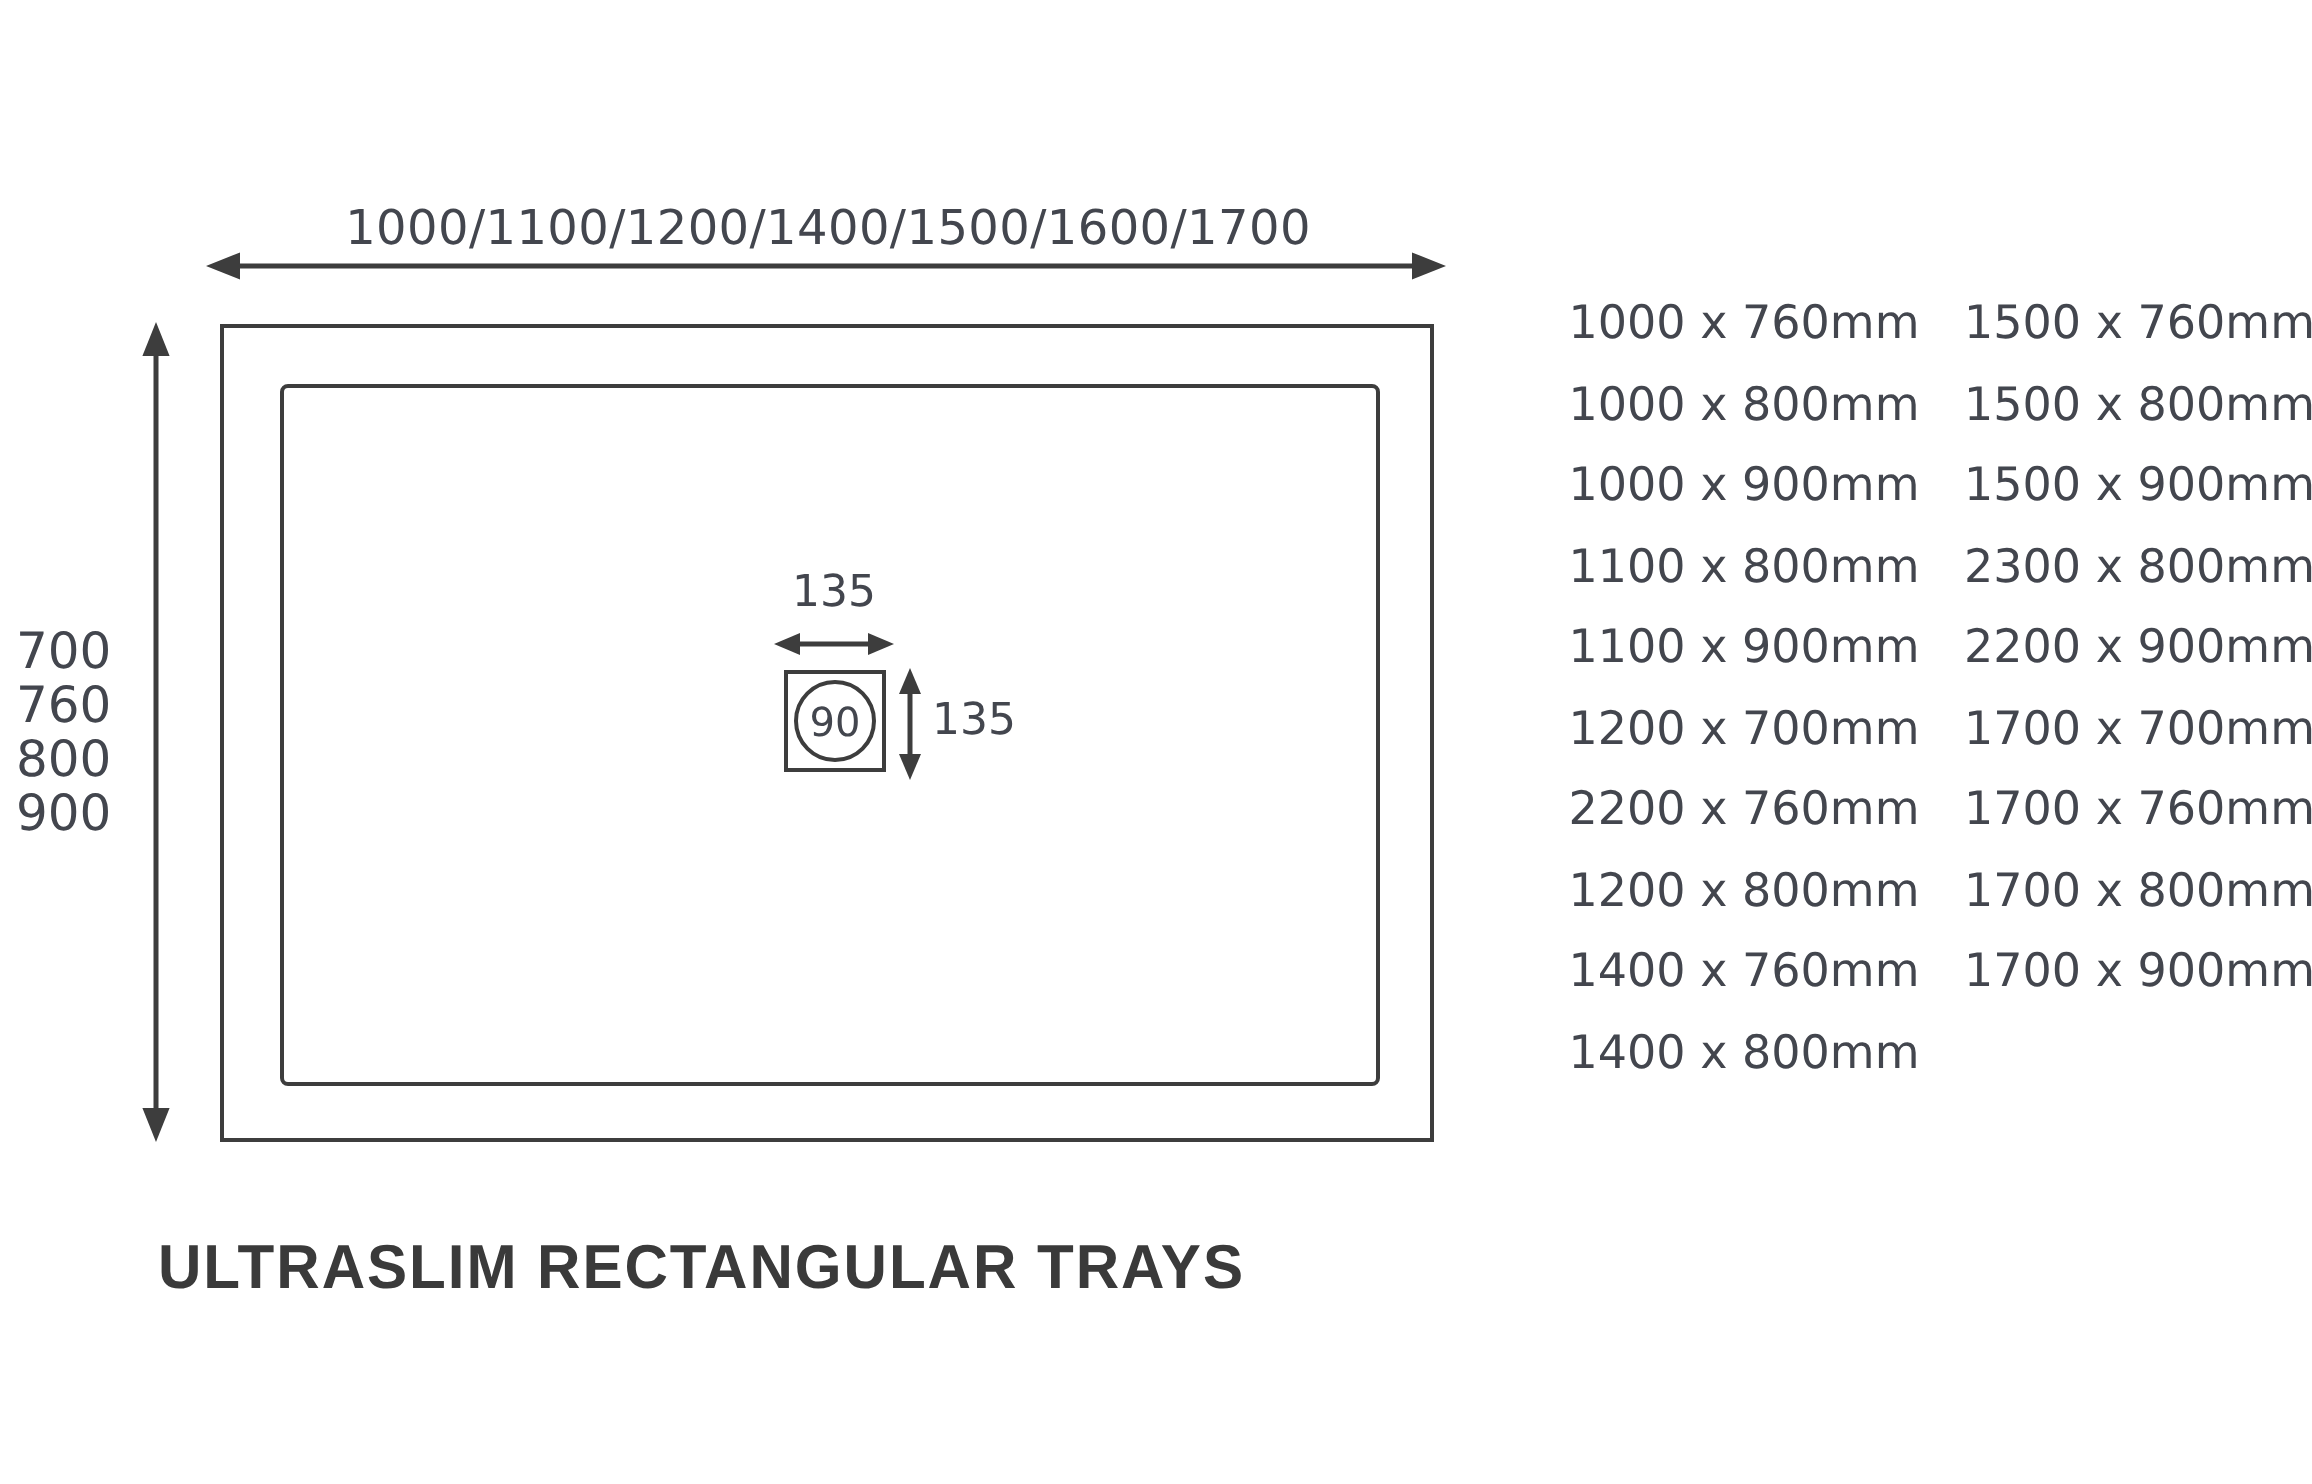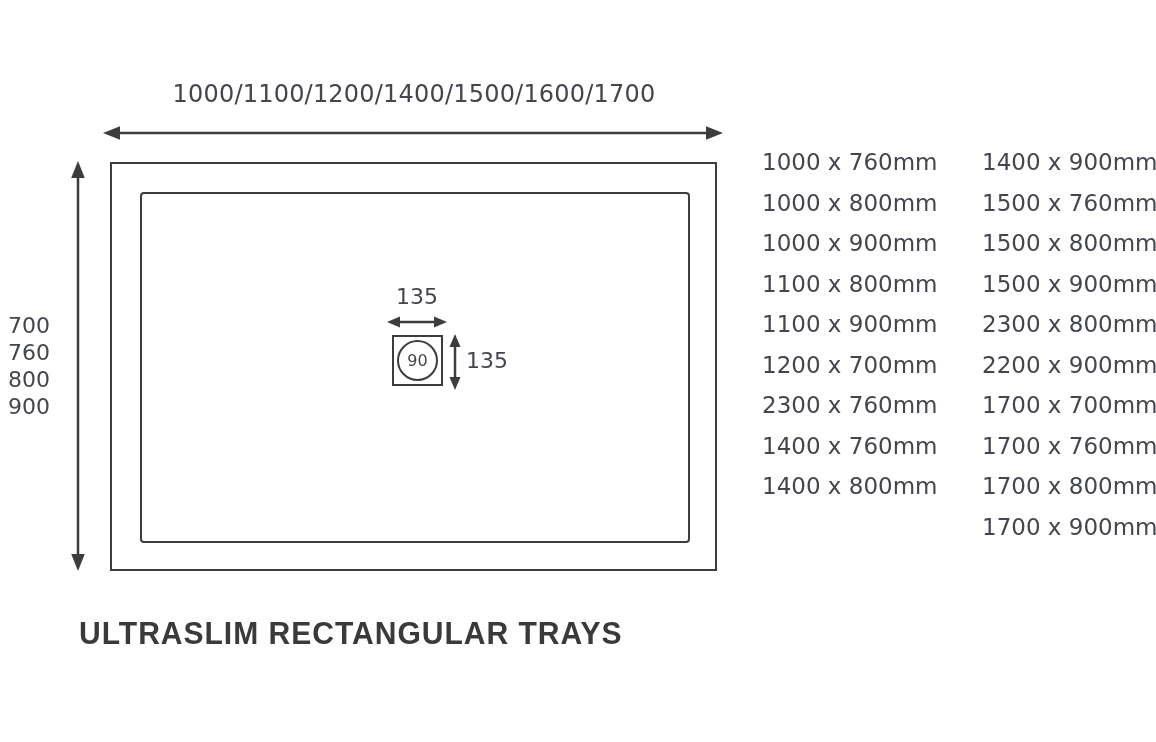--- a/index.html
+++ b/index.html
@@ -13,28 +13,28 @@
     position:relative;
     width:1156px;height:742px;
     background:var(--bg);
     font-family:"DejaVu Sans","Liberation Sans",sans-serif;
     color:var(--txt);
     overflow:hidden;
   }
   .abs{position:absolute;}
   
   .width-label{
-    left:103px;top:80px;width:622px;
+    left:103px;top:100px;width:622px;
     text-align:center;
     font-size:24px;letter-spacing:0.2px;
   }
   
   .depth-labels{
     left:8px;top:312px;
-    font-size:22px;line-height:27px;
+    font-size:25px;line-height:27px;
   }
   
   .tray-outer{
     left:110px;top:162px;width:603px;height:405px;
     border:2.5px solid var(--line);
     background:#fff;
   }
   .tray-inner{
     left:140px;top:192px;width:546px;height:347px;
     border:2px solid var(--line);
@@ -47,34 +47,35 @@
   }
   .waste-square{
     left:392px;top:335px;width:47px;height:47px;
     border:2px solid var(--line);
     display:flex;align-items:center;justify-content:center;
   }
   .waste-circle{
     width:37px;height:37px;border:2px solid var(--line);
     border-radius:50%;
     display:flex;align-items:center;justify-content:center;
-    font-size:16px;
+    font-size:20px;
   }
   .waste-135-right{
     left:466px;top:348px;
     font-size:22px;
   }
   
   .sizes{
     left:762px;top:142px;
     display:flex;
   }
   .size-col{
     width:220px;
     font-size:23px;
+    text-align:center;
   }
   .size-col + .size-col{margin-left:0px;width:175px;}
   .size-item{
     height:40.5px;line-height:40.5px;
     white-space:nowrap;
   }
   
   .title{
     left:79px;top:616px;margin:0;
     font-family:"Liberation Sans","DejaVu Sans",sans-serif;
@@ -136,26 +137,26 @@
   <div class="abs waste-135-right">135</div>
 
   <div class="abs sizes">
     <div class="size-col">
       <div class="size-item">1000 x 760mm</div>
       <div class="size-item">1000 x 800mm</div>
       <div class="size-item">1000 x 900mm</div>
       <div class="size-item">1100 x 800mm</div>
       <div class="size-item">1100 x 900mm</div>
       <div class="size-item">1200 x 700mm</div>
-      <div class="size-item">2300 x 760mm</div>
+      <div class="size-item">2200 x 760mm</div>
+      <div class="size-item">1200 x 800mm</div>
       <div class="size-item">1400 x 760mm</div>
       <div class="size-item">1400 x 800mm</div>
     </div>
     <div class="size-col">
-      <div class="size-item">1400 x 900mm</div>
       <div class="size-item">1500 x 760mm</div>
       <div class="size-item">1500 x 800mm</div>
       <div class="size-item">1500 x 900mm</div>
       <div class="size-item">2300 x 800mm</div>
       <div class="size-item">2200 x 900mm</div>
       <div class="size-item">1700 x 700mm</div>
       <div class="size-item">1700 x 760mm</div>
       <div class="size-item">1700 x 800mm</div>
       <div class="size-item">1700 x 900mm</div>
     </div>

